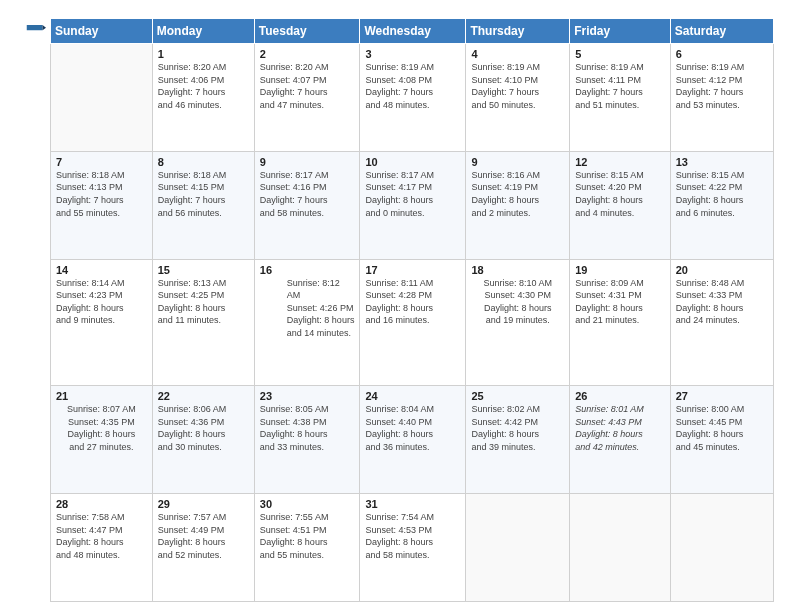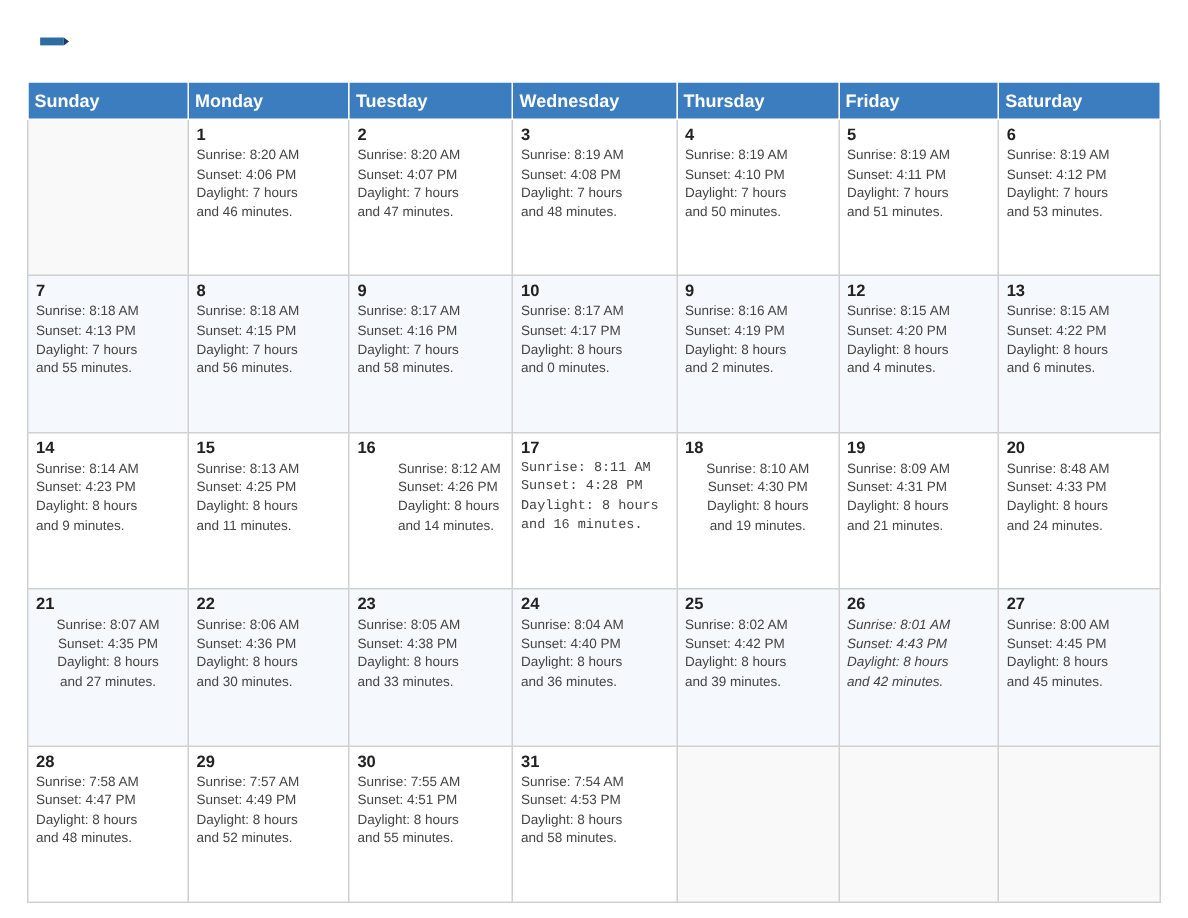--- a/index.html
+++ b/index.html
@@ -8,21 +8,21 @@
       background: #fff;
       width: 792px;
       height: 612px;
       overflow: hidden;
     }
     .page {
       width: 792px;
       height: 612px;
       padding: 18px 18px 10px 18px;
       display: flex;
-      flex-direction: column;
+      flex-direction: row;
     }
     .header {
       display: flex;
       align-items: flex-start;
       justify-content: space-between;
       margin-bottom: 8px;
     }
     .logo {
       display: flex;
       align-items: center;
@@ -241,21 +241,21 @@
           </td>
           <td>
             <span class="day-num">16</span>
             <div class="day-detail" style="white-space: pre-line; margin-left: 27px;">Sunrise: 8:12 AM
 Sunset: 4:26 PM
 Daylight: 8 hours
 and 14 minutes.</div>
           </td>
           <td>
             <span class="day-num">17</span>
-            <div class="day-detail" style="white-space: pre-line; font-family: Liberation Mono, monospace;">Sunrise: 8:11 AM
+            <div class="day-detail" style="white-space: pre-line;">Sunrise: 8:11 AM
 Sunset: 4:28 PM
 Daylight: 8 hours
 and 16 minutes.</div>
           </td>
           <td>
             <span class="day-num">18</span>
             <div class="day-detail" style="white-space: pre-line; text-align: center;">Sunrise: 8:10 AM
 Sunset: 4:30 PM
 Daylight: 8 hours
 and 19 minutes.</div>

